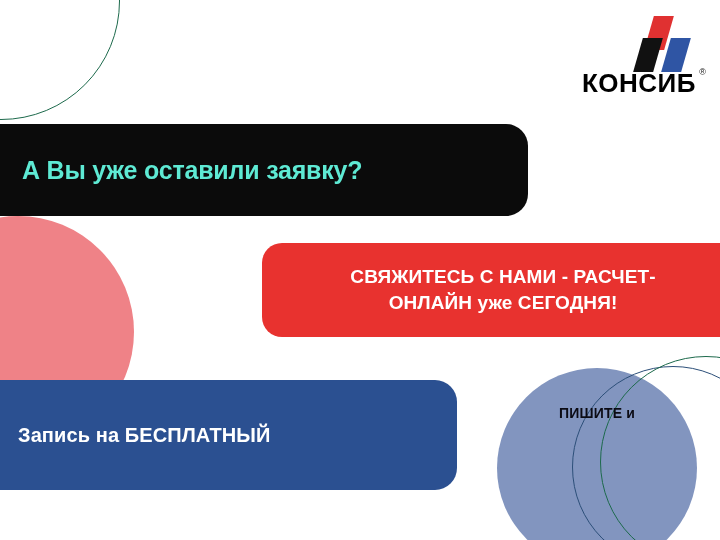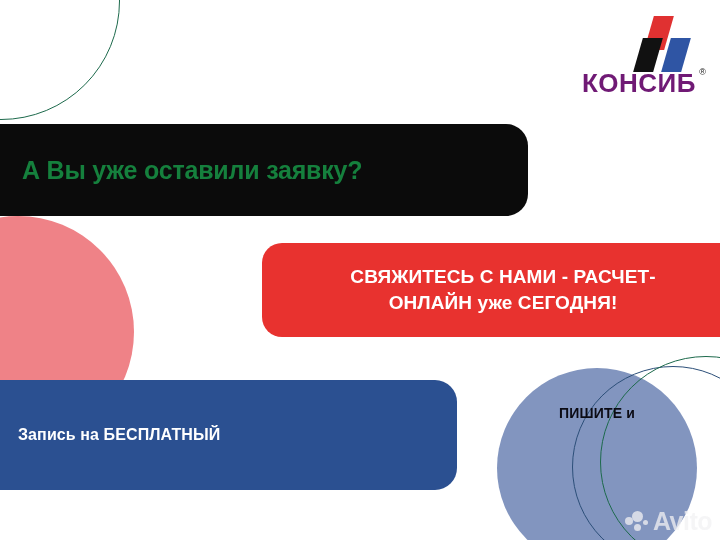--- a/index.html
+++ b/index.html
@@ -88,21 +88,21 @@
   #logo-shape-black { left: 12px; top: 22px; height: 34px; background: #111111; }
   #logo-shape-blue  { left: 40px; top: 22px; height: 34px; background: #2f55a4; }
 
   #logo-wordmark {
     position: absolute;
     right: 10px;
     top: 54px;
     font-size: 26px;
     font-weight: bold;
     letter-spacing: 0.5px;
-    color: #701a75;
+    color: #000000;
     line-height: 1;
     white-space: nowrap;
   }
   #logo-reg {
     position: absolute;
     right: 0px;
     top: 52px;
     font-size: 9px;
     color: #111111;
     line-height: 1;
@@ -120,21 +120,21 @@
     left: -40px;
     top: 124px;
     width: 568px;
     height: 92px;
     background: #0b0b0b;
     border-radius: 22px;
     padding-left: 62px;
     padding-right: 26px;
   }
   #banner-black-text {
-    color: #15803d;
+    color: #5eead4;
     font-size: 25px;
     font-weight: bold;
     letter-spacing: -0.2px;
     white-space: nowrap;
   }
 
   #banner-red {
     left: 262px;
     top: 243px;
     width: 500px;
@@ -159,21 +159,21 @@
     top: 380px;
     width: 497px;
     height: 110px;
     background: #2b5091;
     border-radius: 22px;
     padding-left: 58px;
     padding-right: 18px;
   }
   #banner-blue-text {
     color: #ffffff;
-    font-size: 16px;
+    font-size: 20px;
     font-weight: bold;
     line-height: 1.5;
     letter-spacing: 0.1px;
   }
 
   
   #cta-circle-text {
     position: absolute;
     left: 497px;
     top: 404px;
@@ -254,23 +254,14 @@
   <div class="banner" id="banner-blue">
     <div id="banner-blue-text">
       <div>Запись на БЕСПЛАТНЫЙ</div>
     </div>
   </div>
 
   <div id="cta-circle-text">
     <div>ПИШИТЕ и</div>
   </div>
 
-  <div id="avito-watermark">
-    <span id="avito-dots">
-      <i></i>
-        <i></i>
-        <i></i>
-        <i></i>
-    </span>
-    <span id="avito-text">Avito</span>
-  </div>
 
 </div>
 
 </body></html>

